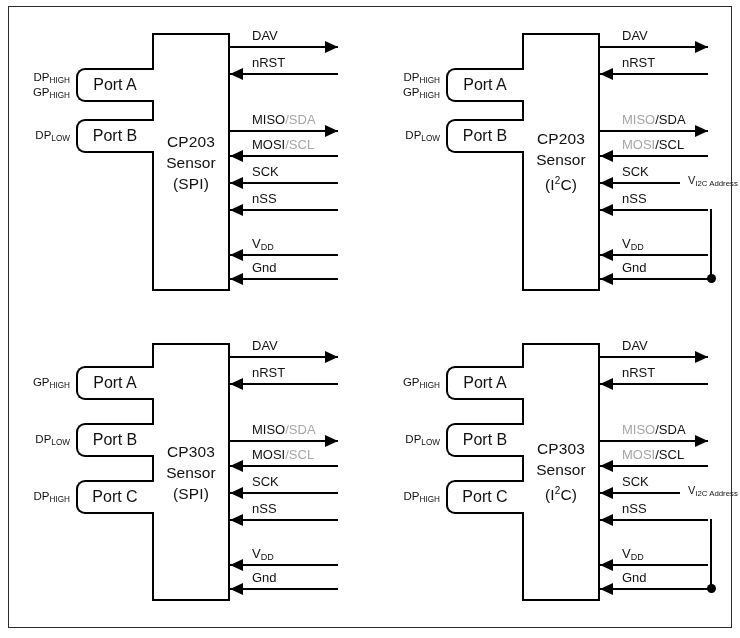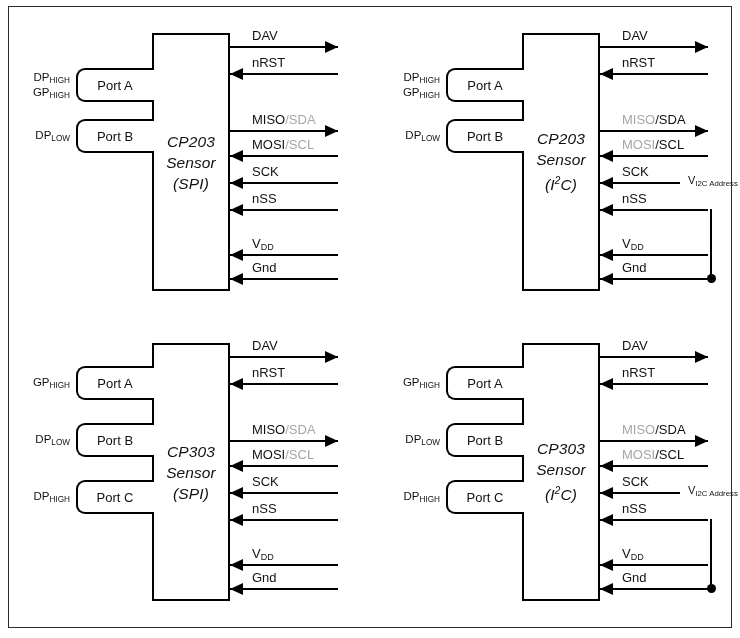--- a/index.html
+++ b/index.html
@@ -35,36 +35,35 @@
     flex-direction:column;
     align-items:center;
     justify-content:center;
     z-index:5;
   }
   .chip .ln{
     font-size:15.5px;
     line-height:21px;
     letter-spacing:.1px;
     white-space:nowrap;
-    font-style:italic;
   }
   .chip .ln sup{font-size:10px;vertical-align:super;}
 
   
   .port{
     position:absolute;
     border:2.2px solid #000;
     border-right:none;
     border-radius:9px 0 0 9px;
     background:#fff;
     box-sizing:border-box;
     display:flex;
     align-items:center;
     justify-content:center;
-    font-size:13px;
+    font-size:16px;
     z-index:6;
     white-space:nowrap;
   }
   
   .portmask{
     position:absolute;
     background:#fff;
     z-index:7;
   }
   .portlbl{

